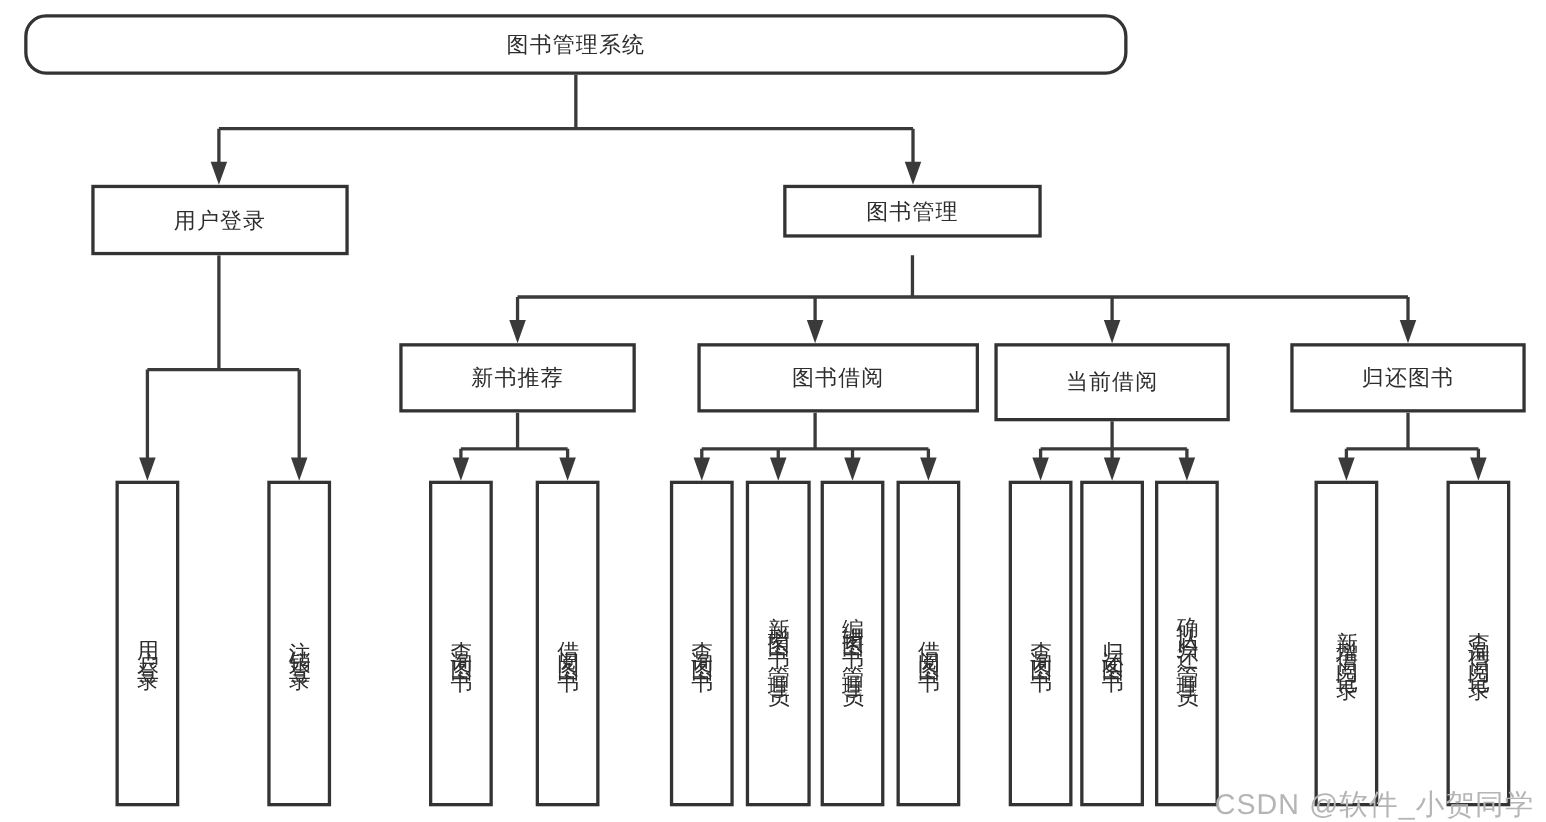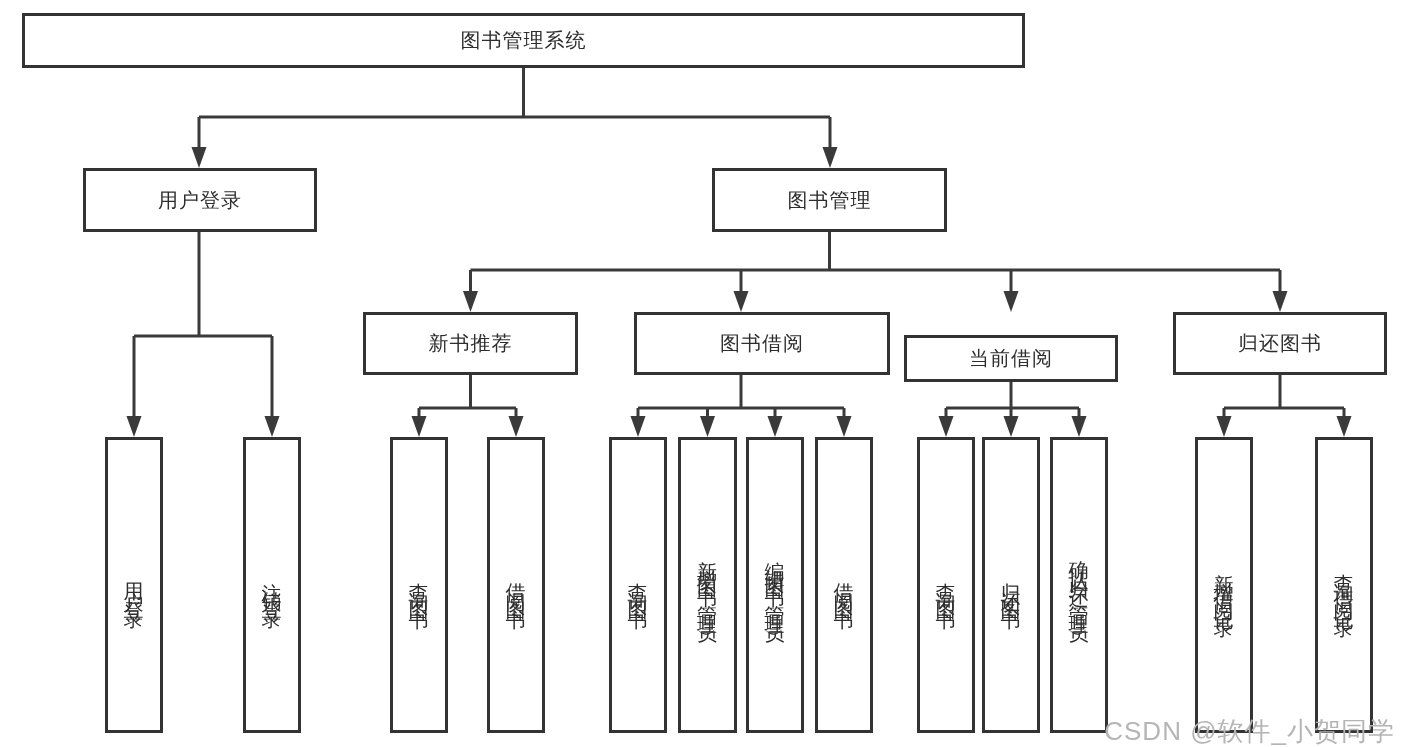--- a/index.html
+++ b/index.html
@@ -77,38 +77,38 @@
     <path d="M1011 375 V408 M946 408 H1079 M946 408 V421 M1011 408 V421 M1079 408 V421"></path>
     <use href="#arrow" x="946" y="437"></use>
     <use href="#arrow" x="1011" y="437"></use>
     <use href="#arrow" x="1079" y="437"></use>
 
     <path d="M1280 375 V408 M1224 408 H1344 M1224 408 V421 M1344 408 V421"></path>
     <use href="#arrow" x="1224" y="437"></use>
     <use href="#arrow" x="1344" y="437"></use>
   </svg>
 
-  <div class="hbox" style="left:22px;top:13px;width:1003px;height:55px;">
+  <div class="hbox" style="left:22px;top:13px;width:1003px;height:55px;border-radius:20px;">
     <span>图书管理系统</span>
   </div>
 
   <div class="hbox" style="left:83px;top:168px;width:234px;height:64px;">
     <span>用户登录</span>
   </div>
-  <div class="hbox" style="left:712px;top:168px;width:235px;height:64px;">
+  <div class="hbox" style="left:712px;top:168px;width:235px;height:48px;">
     <span>图书管理</span>
   </div>
 
   <div class="hbox" style="left:363px;top:312px;width:215px;height:63px;">
     <span>新书推荐</span>
   </div>
   <div class="hbox" style="left:634px;top:312px;width:256px;height:63px;">
     <span>图书借阅</span>
   </div>
-  <div class="hbox" style="left:904px;top:312px;width:214px;height:47px;margin-top:23px;">
+  <div class="hbox" style="left:904px;top:312px;width:214px;height:71px;">
     <span>当前借阅</span>
   </div>
   <div class="hbox" style="left:1173px;top:312px;width:214px;height:63px;">
     <span>归还图书</span>
   </div>
 
   <div class="vbox" style="left:105px;">
     <span class="vtext">用户登录</span>
   </div>
   <div class="vbox" style="left:243px;">

